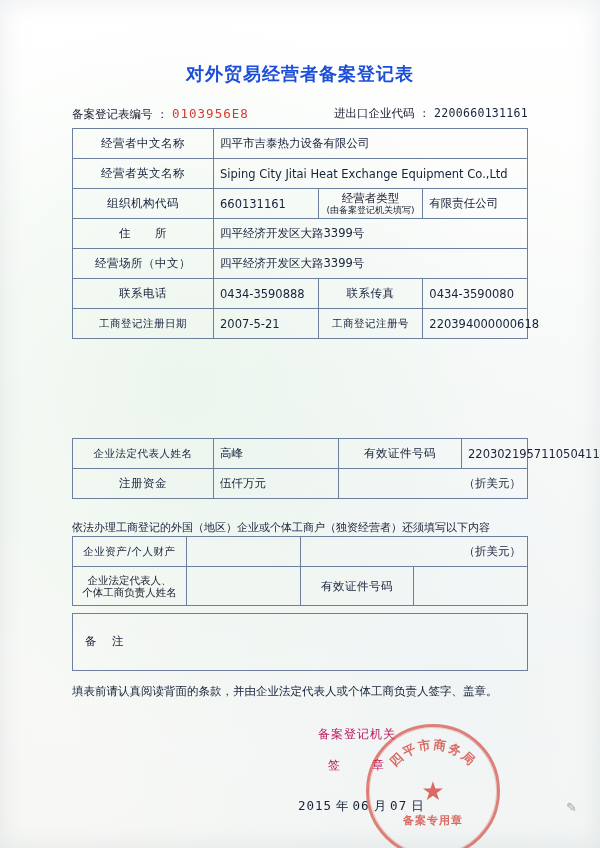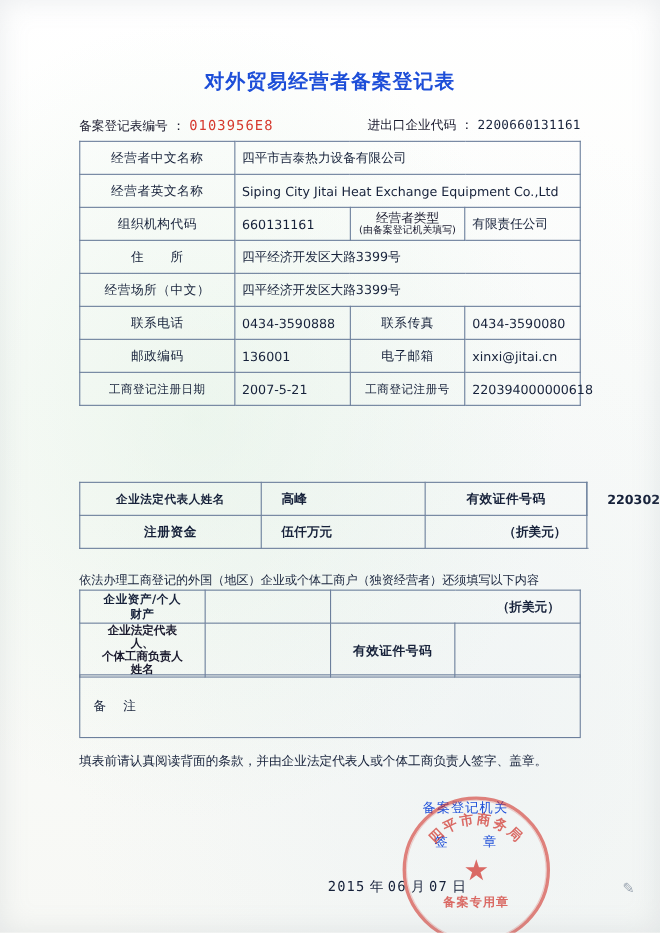--- a/index.html
+++ b/index.html
@@ -126,25 +126,24 @@
   table.sub1 {
     position: absolute;
     left: 72px;
     width: 456px;
     border-collapse: collapse;
     table-layout: fixed;
   }
   table.sub1 td {
     border: 1px solid #6c7f9c;
     height: 29px;
-    padding: 0 18px;
+    padding: 0 6px;
     font-size: 11.5px;
     font-family: "DejaVu Sans", sans-serif;
     vertical-align: middle;
-    font-weight: bold;
   }
   .remark-box {
     position: absolute;
     left: 72px;
     width: 456px;
     height: 58px;
     border: 1px solid #6c7f9c;
     box-sizing: border-box;
   }
   .remark-label {
@@ -161,23 +160,22 @@
     left: 72px;
     width: 456px;
     font-size: 11.5px;
     font-family: "DejaVu Sans", sans-serif;
     color: #16213a;
   }
   .sign-block {
     position: absolute;
     right: 72px;
     width: 210px;
-    text-align: center;
-    font-family: "DejaVu Sans", sans-serif;
-    color: #1d4ed8;
+    font-family: "DejaVu Sans", sans-serif;
+    color: #be185d;
     font-size: 12px;
   }
   .sign-line1 { letter-spacing: 1px; }
   .sign-line2 { letter-spacing: 10px; margin-top: 14px; padding-left: 10px; }
   .date-line {
     position: absolute;
     right: 72px;
     width: 230px;
     text-align: left;
     font-family: "DejaVu Sans", sans-serif;
@@ -299,26 +297,20 @@
       <td class="lbl">经营场所（中文）</td>
       <td class="val" colspan="3">四平经济开发区大路3399号</td>
     </tr>
     <tr>
       <td class="lbl">联系电话</td>
       <td class="val val-en">0434-3590888</td>
       <td class="lbl">联系传真</td>
       <td class="val val-en">0434-3590080</td>
     </tr>
     <tr>
-      <td class="lbl">邮政编码</td>
-      <td class="val val-en">136001</td>
-      <td class="lbl">电子邮箱</td>
-      <td class="val val-en">xinxi@jitai.cn</td>
-    </tr>
-    <tr>
       <td class="lbl" style="font-size:10.5px">工商登记注册日期</td>
       <td class="val val-en">2007-5-21</td>
       <td class="lbl" style="font-size:10.5px">工商登记注册号</td>
       <td class="val val-en">220394000000618</td>
     </tr>
   </tbody>
     </table>
 
 
   <table class="sub1" style="top:438px">

